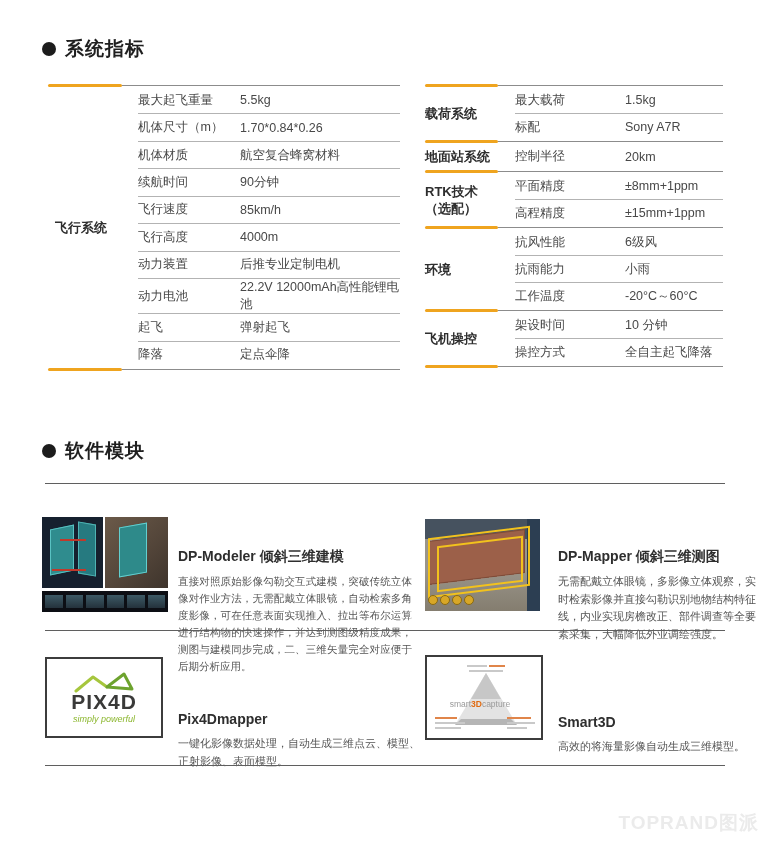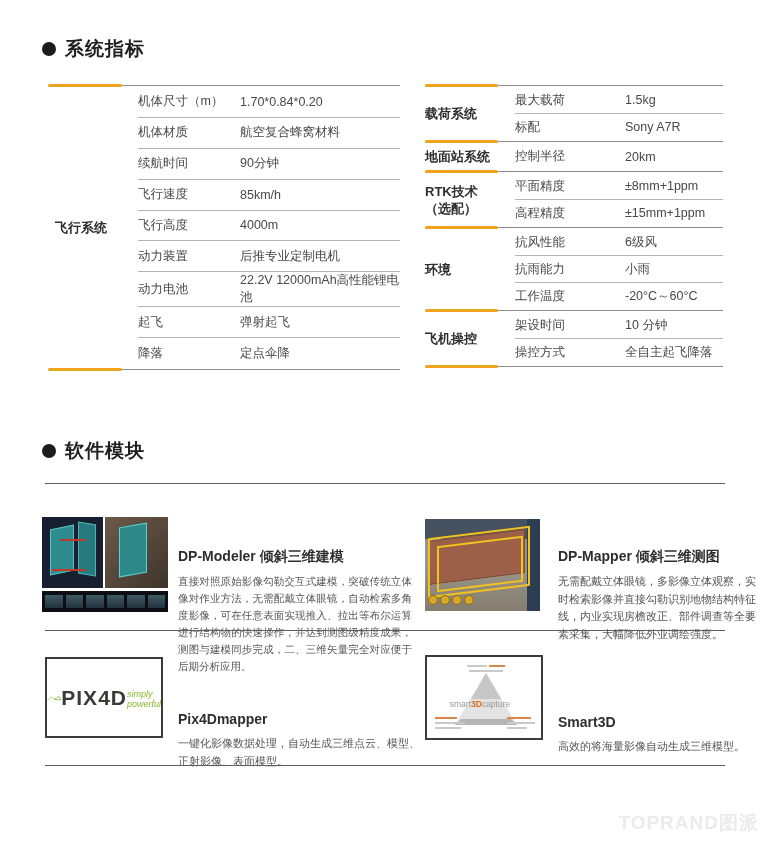--- a/index.html
+++ b/index.html
@@ -68,21 +68,21 @@
   .roof{position:absolute;left:4px;top:16px;width:96px;height:44px;background:#9c6049;
         transform:skewY(-7deg);box-shadow:inset 0 0 0 1px #7d4b38;}
   .outline{position:absolute;border:2px solid #f2c21d;transform:skewY(-7deg);}
   .o1{left:3px;top:13px;width:98px;height:56px;}
   .o2{left:12px;top:22px;width:82px;height:42px;}
   .barrels{position:absolute;left:3px;bottom:6px;display:flex;gap:2px;}
   .barrels i{width:8px;height:8px;border-radius:50%;background:#d8a727;border:1px solid #8a6a12;}
 
   
   .logo-box{position:absolute;background:#fff;border:2px solid #3c3c3c;box-sizing:border-box;
-            display:flex;flex-direction:row;align-items:center;justify-content:center;}
+            display:flex;flex-direction:column;align-items:center;justify-content:center;}
   .box-pix4d{left:45px;top:657px;width:118px;height:81px;}
   .pix4d-word{font-size:21px;font-weight:bold;color:#3a3a39;letter-spacing:1px;line-height:18px;}
   .pix4d-tag{font-size:9px;color:#8cb72f;margin-top:3px;font-style:italic;}
   .box-smart3d{left:425px;top:655px;width:118px;height:85px;position:absolute;}
   .s3d-line{position:absolute;height:2px;background:#c9c9c9;}
   .s3d-line.red{background:#e0854a;}
   .s3d-text{position:absolute;left:0;right:8px;top:42px;text-align:center;font-size:8.5px;color:#9a9a9a;}
   .s3d-text .orange{color:#e06a10;font-weight:bold;}
 
   
@@ -101,22 +101,26 @@
 
   <div class="lt">
     <div class="accent-line">
         <span class="orange"></span>
         <span class="grey"></span>
       </div>
     <div class="lt-body">
       <div class="lt-cat">飞行系统</div>
       <div class="rows">
         <div class="row">
+            <span class="lbl">最大起飞重量</span>
+            <span class="val">5.5kg</span>
+          </div>
+        <div class="row">
             <span class="lbl">机体尺寸（m）</span>
-            <span class="val">1.70*0.84*0.20</span>
+            <span class="val">1.70*0.84*0.26</span>
           </div>
         <div class="row">
             <span class="lbl">机体材质</span>
             <span class="val">航空复合蜂窝材料</span>
           </div>
         <div class="row">
             <span class="lbl">续航时间</span>
             <span class="val">90分钟</span>
           </div>
         <div class="row">

